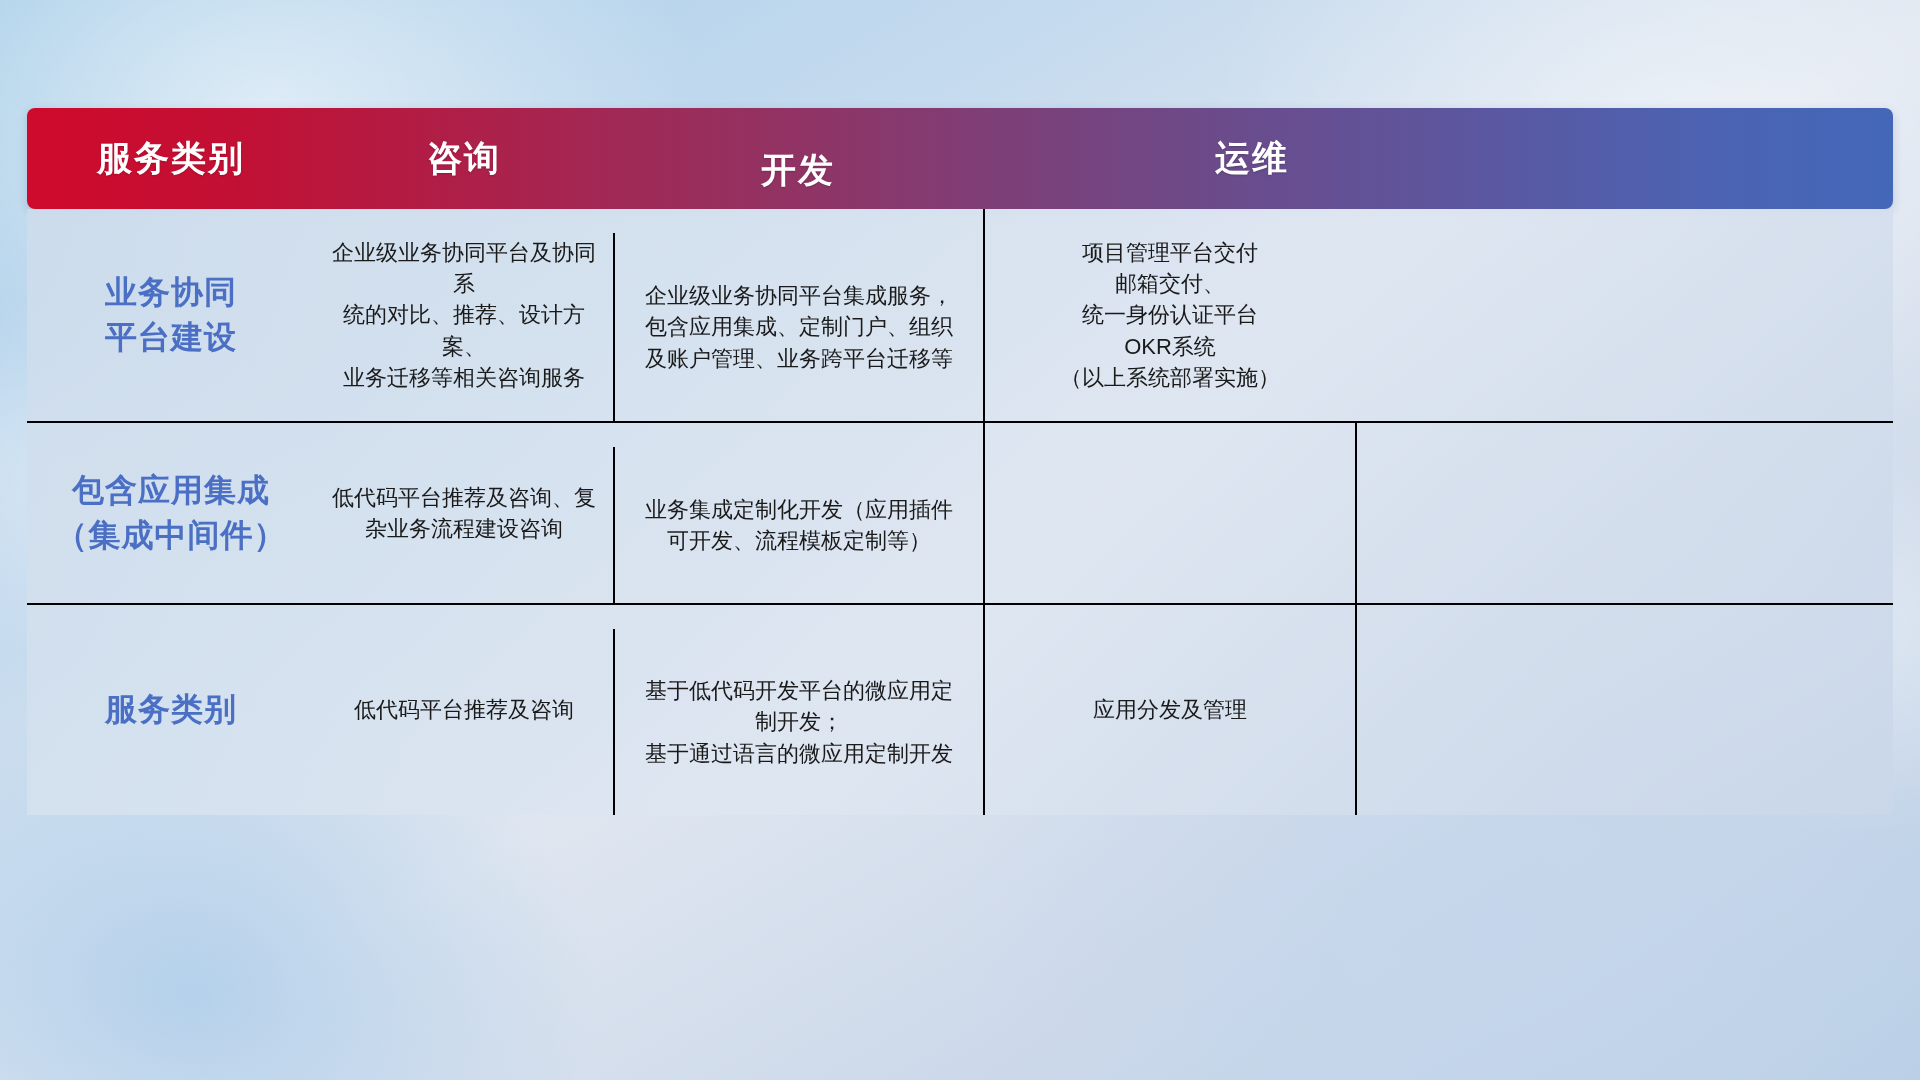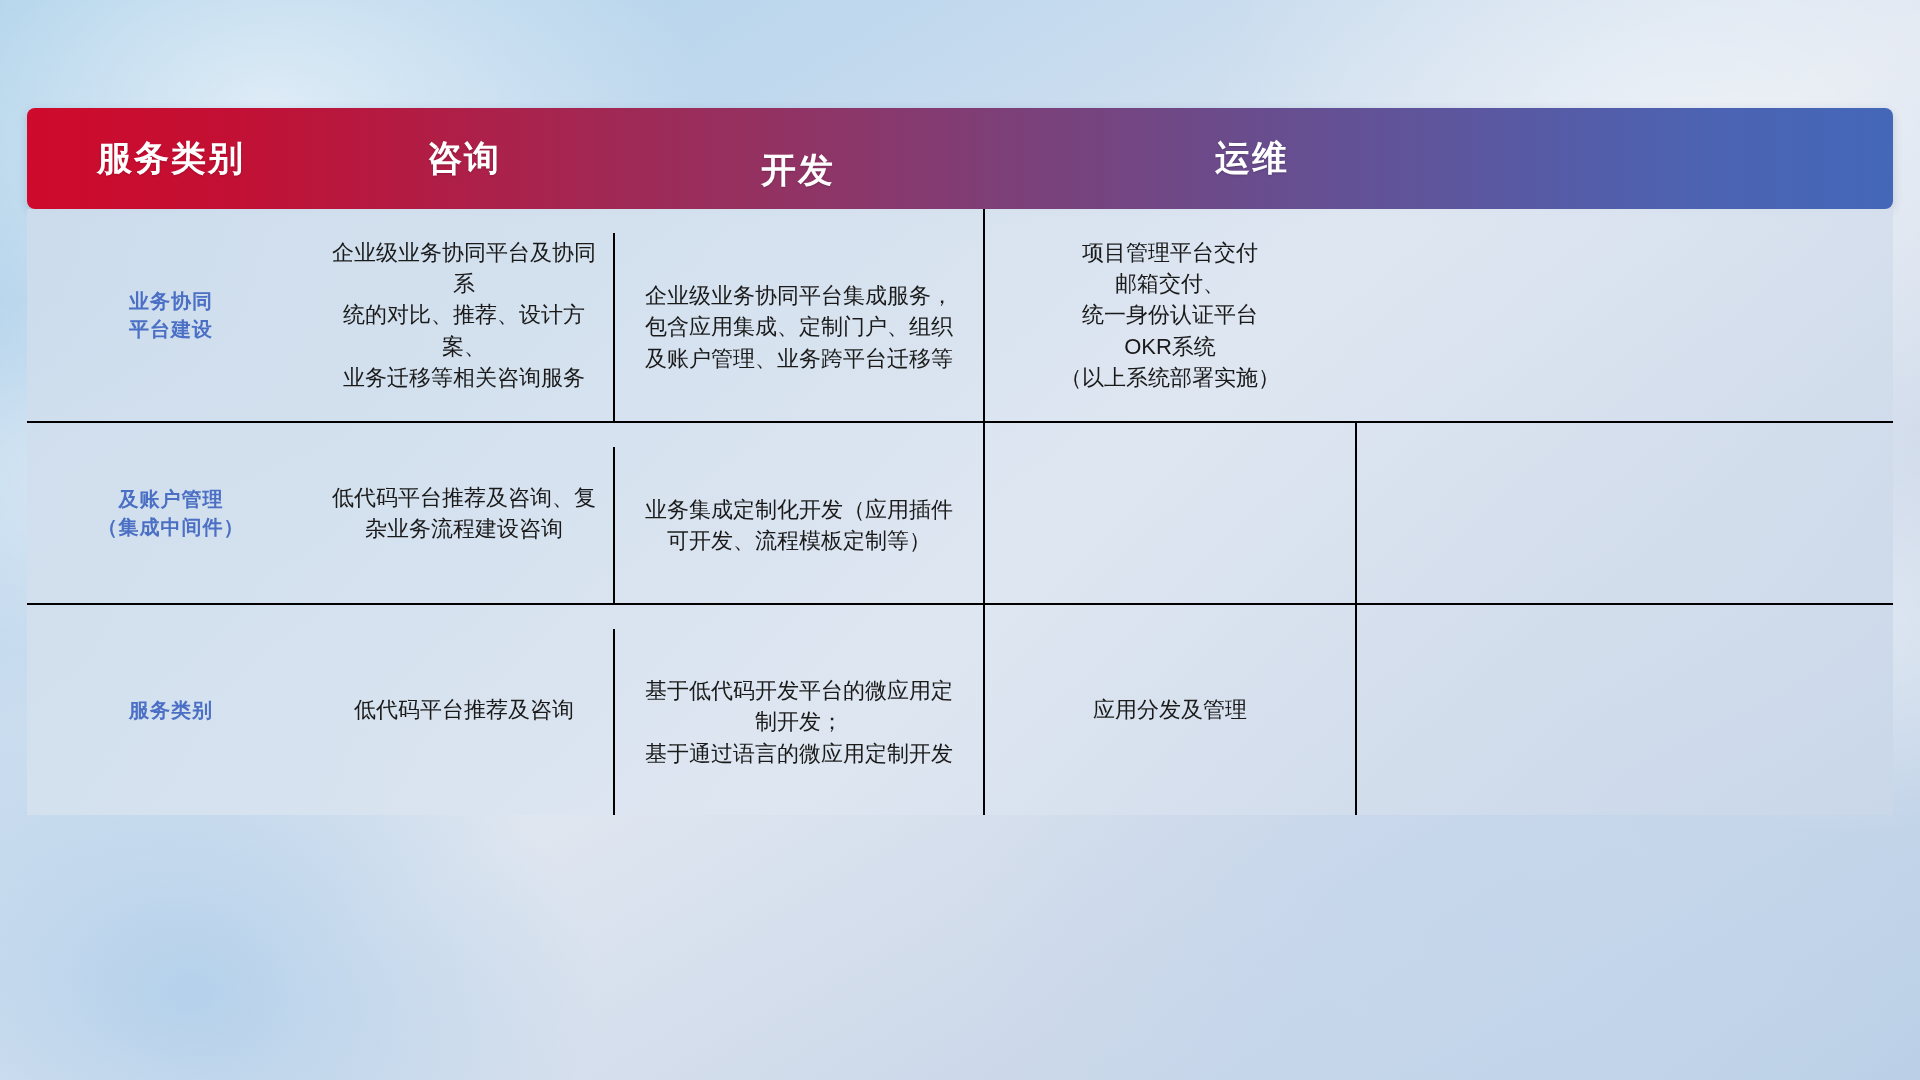--- a/index.html
+++ b/index.html
@@ -66,21 +66,21 @@
   .tr + .tr{border-top:2px solid #000;}
 
   .td{
     display:flex;align-items:center;justify-content:center;
     text-align:center;
     font-size:22px;line-height:1.42;color:#1a1a1a;
     padding:4px 12px;box-sizing:border-box;
     white-space:pre-line;
   }
   .td.cat{
-    color:#4a6fc4;font-weight:bold;font-size:20px;line-height:1.42;
+    color:#4a6fc4;font-weight:bold;font-size:32px;line-height:1.42;
     letter-spacing:1px;
   }
   
   .td.sep{border-left:2px solid #000;}
 
   
   .c0{width:288px;}
   .c1{width:298px;}
   .c2{width:370px;margin-top:24px;}
   .c3{width:372px;}
@@ -112,21 +112,21 @@
 包含应用集成、定制门户、组织
 及账户管理、业务跨平台迁移等</div>
       <div class="td sep c3">项目管理平台交付
 邮箱交付、
 统一身份认证平台
 OKR系统
 （以上系统部署实施）</div>
     </div>
 
     <div class="tr r2">
-      <div class="td cat c0">及账户管理
+      <div class="td cat c0">包含应用集成
 （集成中间件）</div>
       <div class="td c1">低代码平台推荐及咨询、复
 杂业务流程建设咨询</div>
       <div class="td sep c2">业务集成定制化开发（应用插件
 可开发、流程模板定制等）</div>
       <div class="td sep c3"></div>
       <div class="td sep c4"></div>
     </div>
 
     <div class="tr r3">

